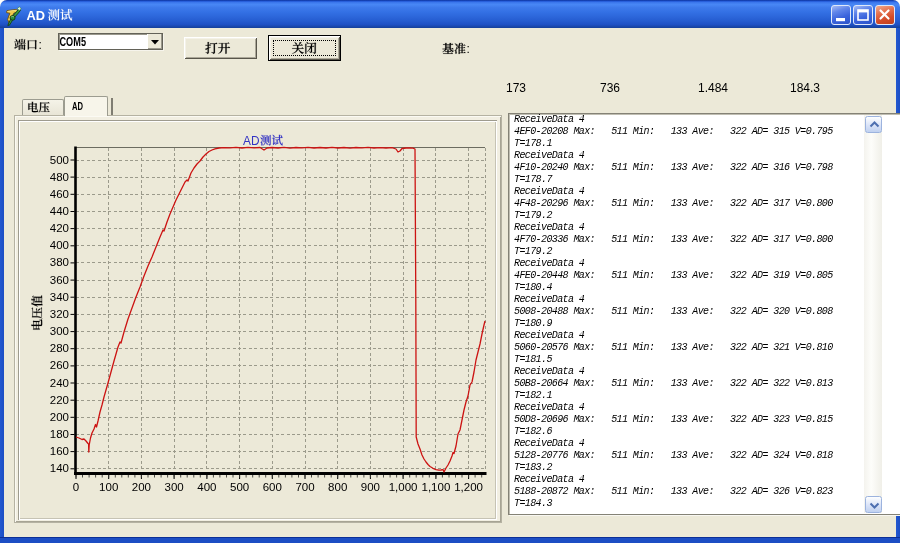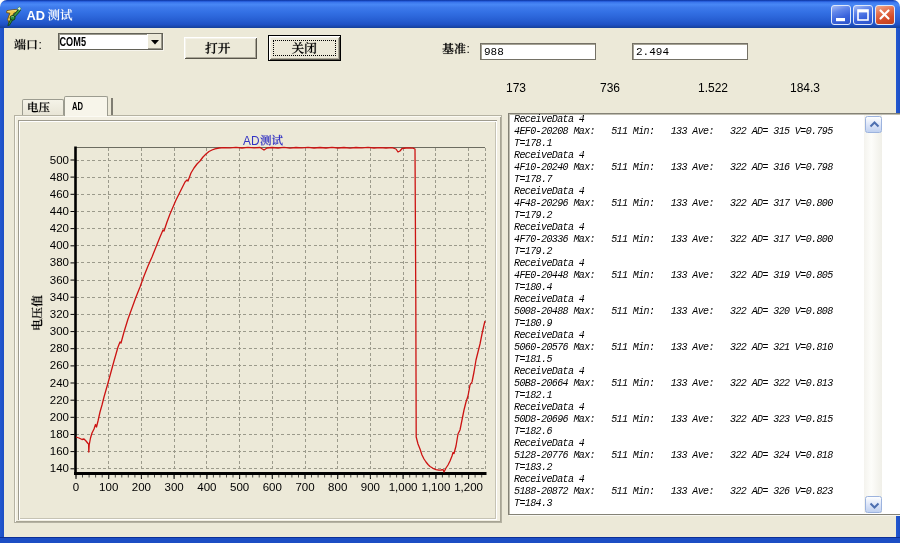--- a/index.html
+++ b/index.html
@@ -89,26 +89,24 @@
         <svg width="9" height="5">
           <path d="M0,0 L8,0 L4,4.5 Z" fill="#000"></path>
         </svg>
       </div>
   </div>
   <div id="btnopen" class="cbtn"></div>
   <div id="btnclose2" class="cbtn">
       <div id="focusrect"></div>
     </div>
   <div class="lbl" style="left:466.5px;top:42px">:</div>
-  <div class="edit" id="edit1">988</div>
-  <div class="edit" id="edit2">2.494</div>
 
   <div class="num" style="left:506px">173</div>
   <div class="num" style="left:600px">736</div>
-  <div class="num" style="left:698px">1.522</div>
+  <div class="num" style="left:698px">1.484</div>
   <div class="num" style="left:790px">184.3</div>
 
   <div id="tabpage"></div>
   <div id="tab1" class="tab"></div>
   <div id="tab2" class="tab"></div>
   <div id="tabsep"></div>
   <div id="chartpanel"></div>
 
   <div id="list">
     <div id="listtext">ReceiveData 4

